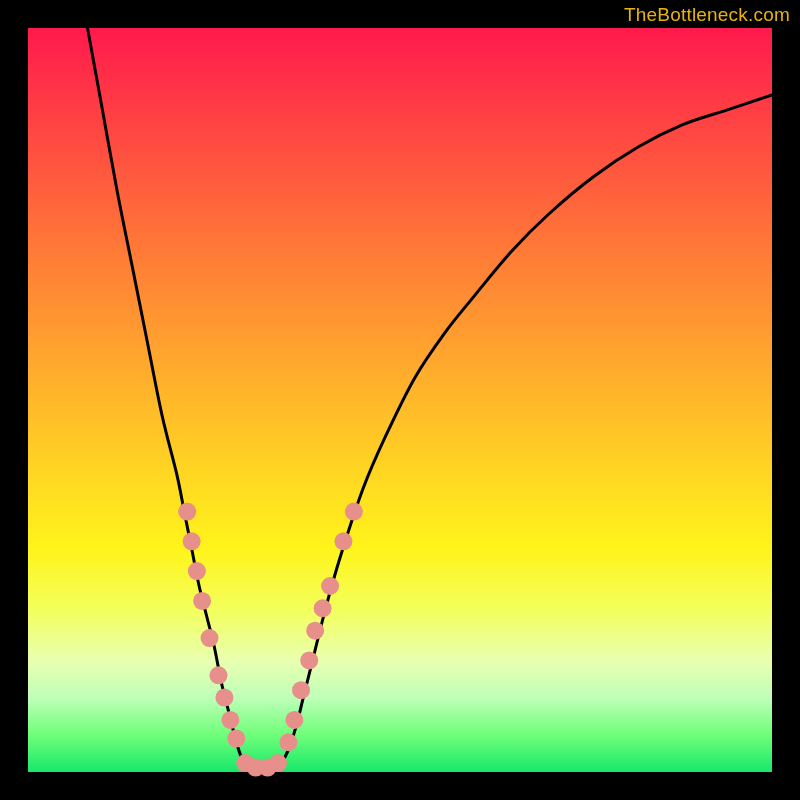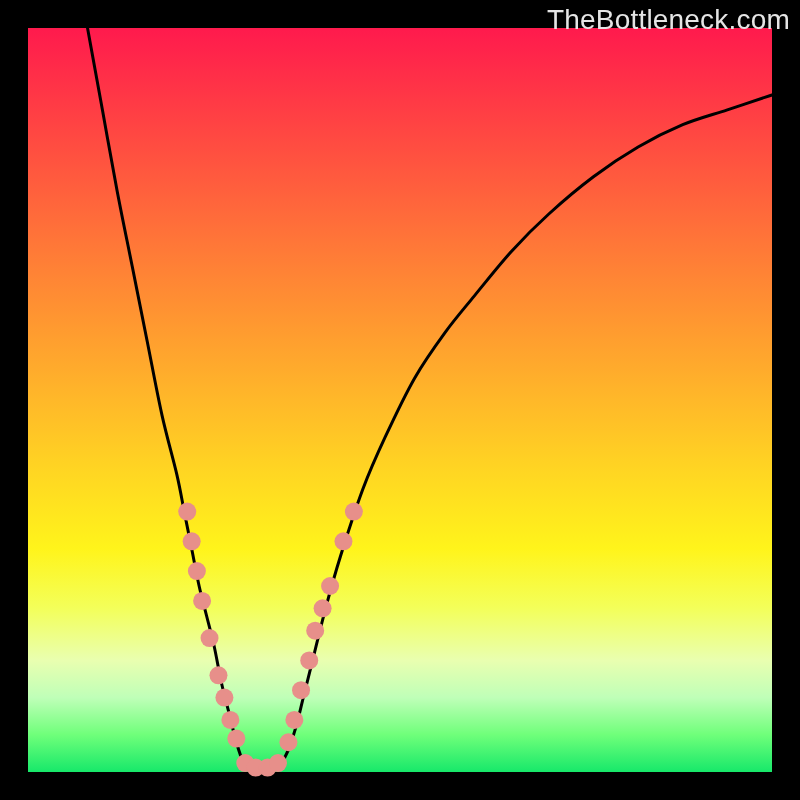--- a/index.html
+++ b/index.html
@@ -40,22 +40,22 @@
       #e9ffb0 85%,
       #bfffb8 90%,
       #6fff7a 95%,
       #17e86a 100%
     );
   }
   .watermark {
     position: absolute;
     top: 4px;
     right: 10px;
-    color: #e5e5e5;
-    font-size: 28px;
+    color: #eab308;
+    font-size: 19px;
     font-weight: 500;
     letter-spacing: 0.2px;
     user-select: none;
   }
   svg.curve {
     position: absolute;
     top: 0;
     left: 0;
     width: 744px;
     height: 744px;

